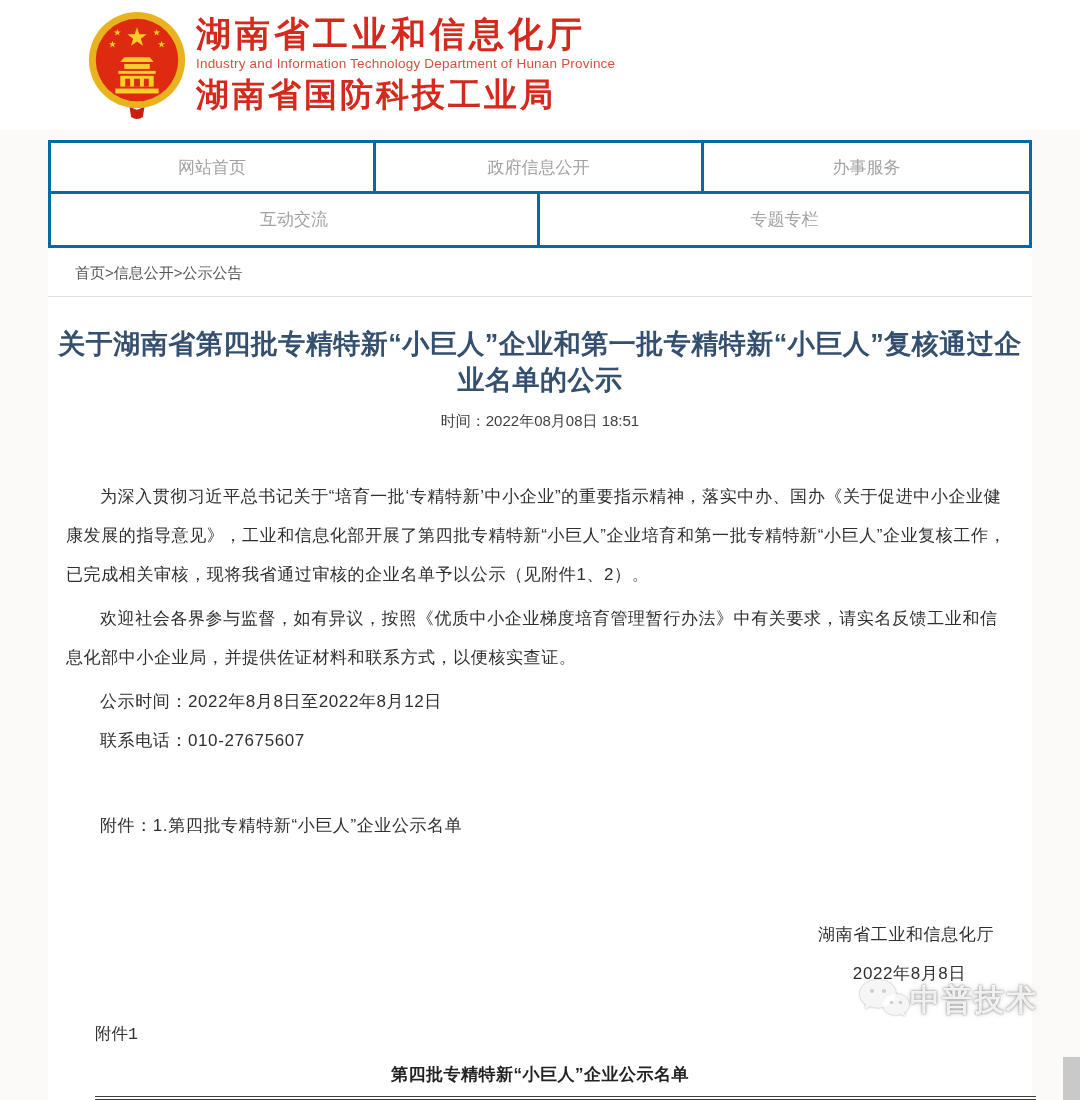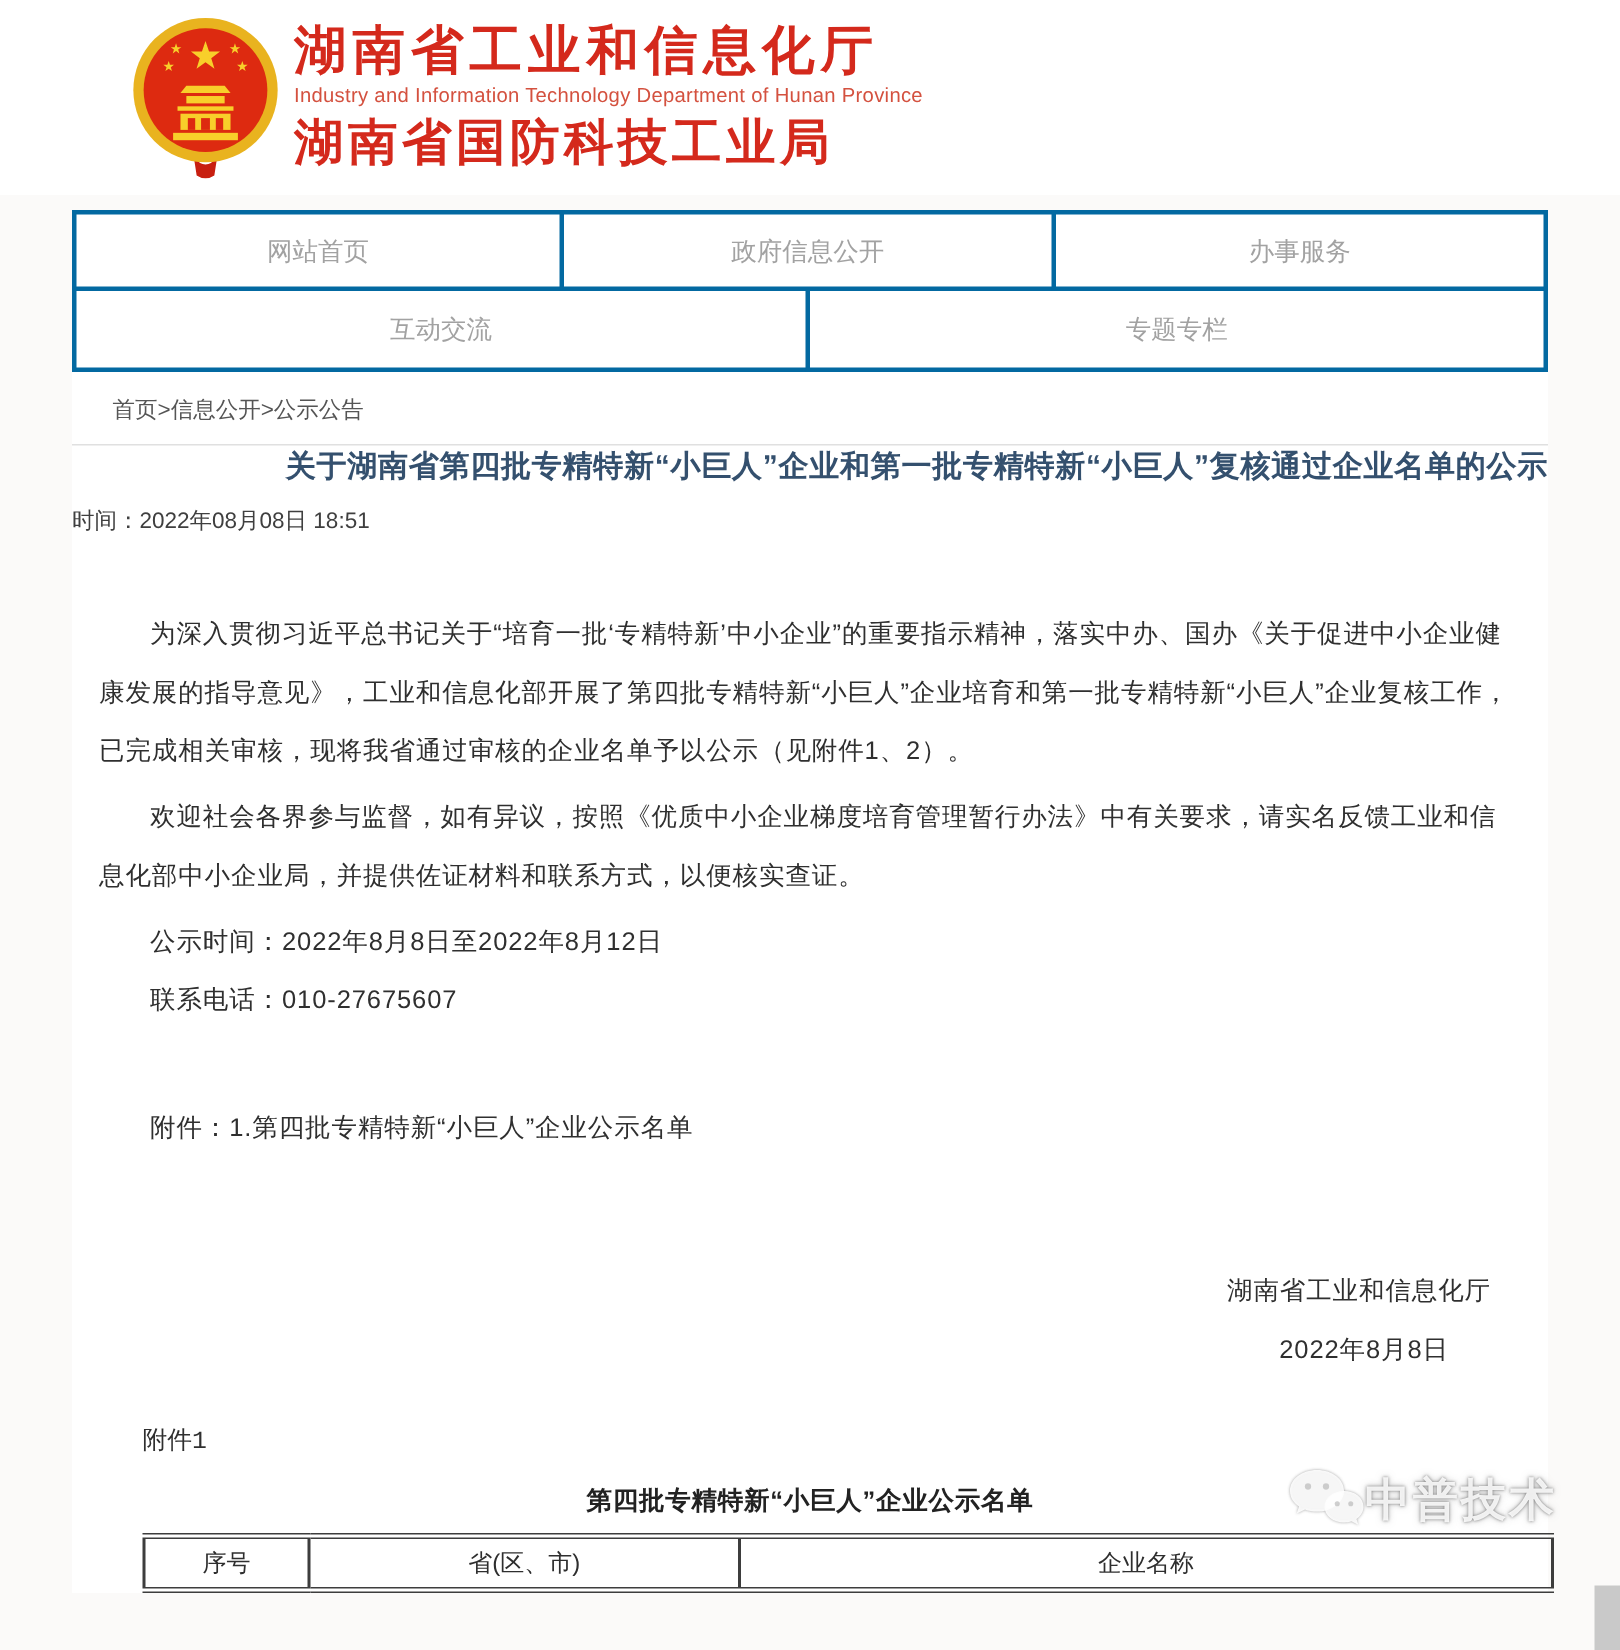--- a/index.html
+++ b/index.html
@@ -21,23 +21,23 @@
   .nav-cell { height:54px; display:flex; align-items:center; justify-content:center;
     background:#fff; border:3px solid #0369a1; color:#a2a2a2; font-size:17px; cursor:pointer; }
   .nav-row + .nav-row .nav-cell { border-top:none; }
   .nav-cell + .nav-cell { border-left:none; }
   .r1 { width:33.333%; } .r2a { width:50%; } .r2b { width:50%; }
 
   
   .content { margin:0 48px; background:#fff; position:relative; }
   .breadcrumb { padding:16px 0 13px 27px; font-size:15px; color:#555;
     border-bottom:1px solid #e0e0e0; cursor:pointer; }
-  .article-title { margin-top:0; text-align:right; font-weight:bold;
-    font-size:20px; color:#34506e; letter-spacing:0.5px; }
-  .article-time { margin-top:14px; text-align:left; font-size:15px; color:#3f3f3f; }
+  .article-title { margin-top:29px; text-align:center; font-weight:bold;
+    font-size:27px; color:#34506e; letter-spacing:0.5px; }
+  .article-time { margin-top:14px; text-align:center; font-size:15px; color:#3f3f3f; }
 
   .article-body { margin-top:46px; padding:0 18px; font-size:17px;
     line-height:39px; color:#2f2f2f; letter-spacing:0.6px; }
   .para { text-indent:2em; margin-bottom:5px; }
   .meta-line { text-indent:2em; }
 
   .attachments { margin-top:46px; }
   .att-line1 { text-indent:2em; }
   .att-line2 { padding-left:5em; }
   .attachments .link { cursor:pointer; }

